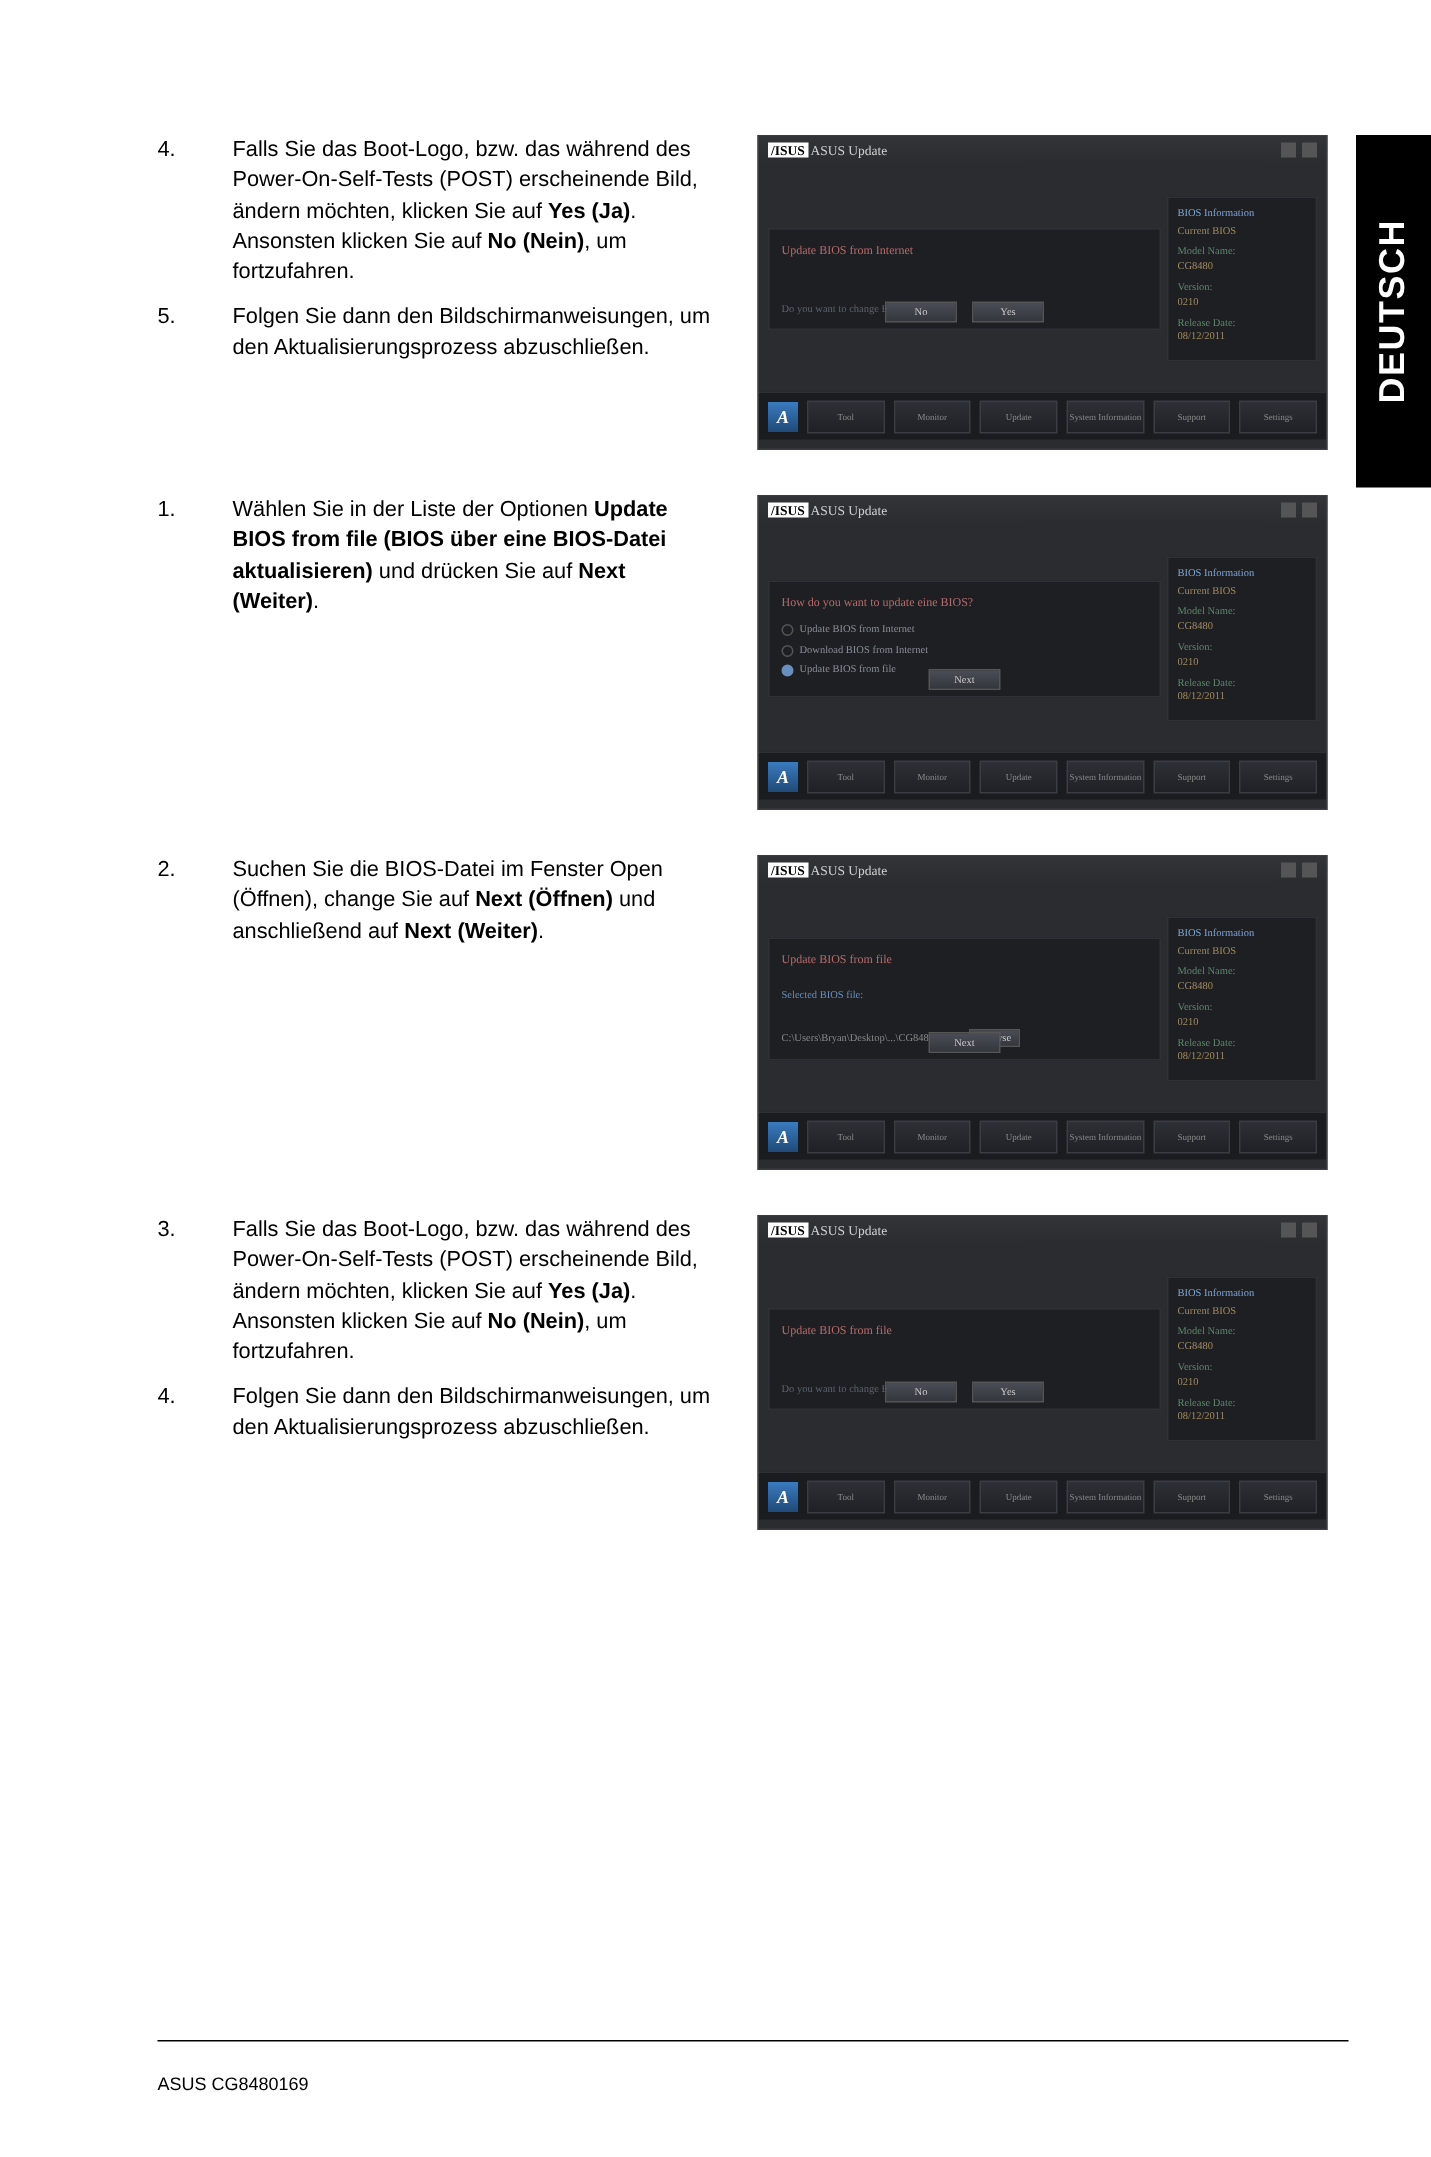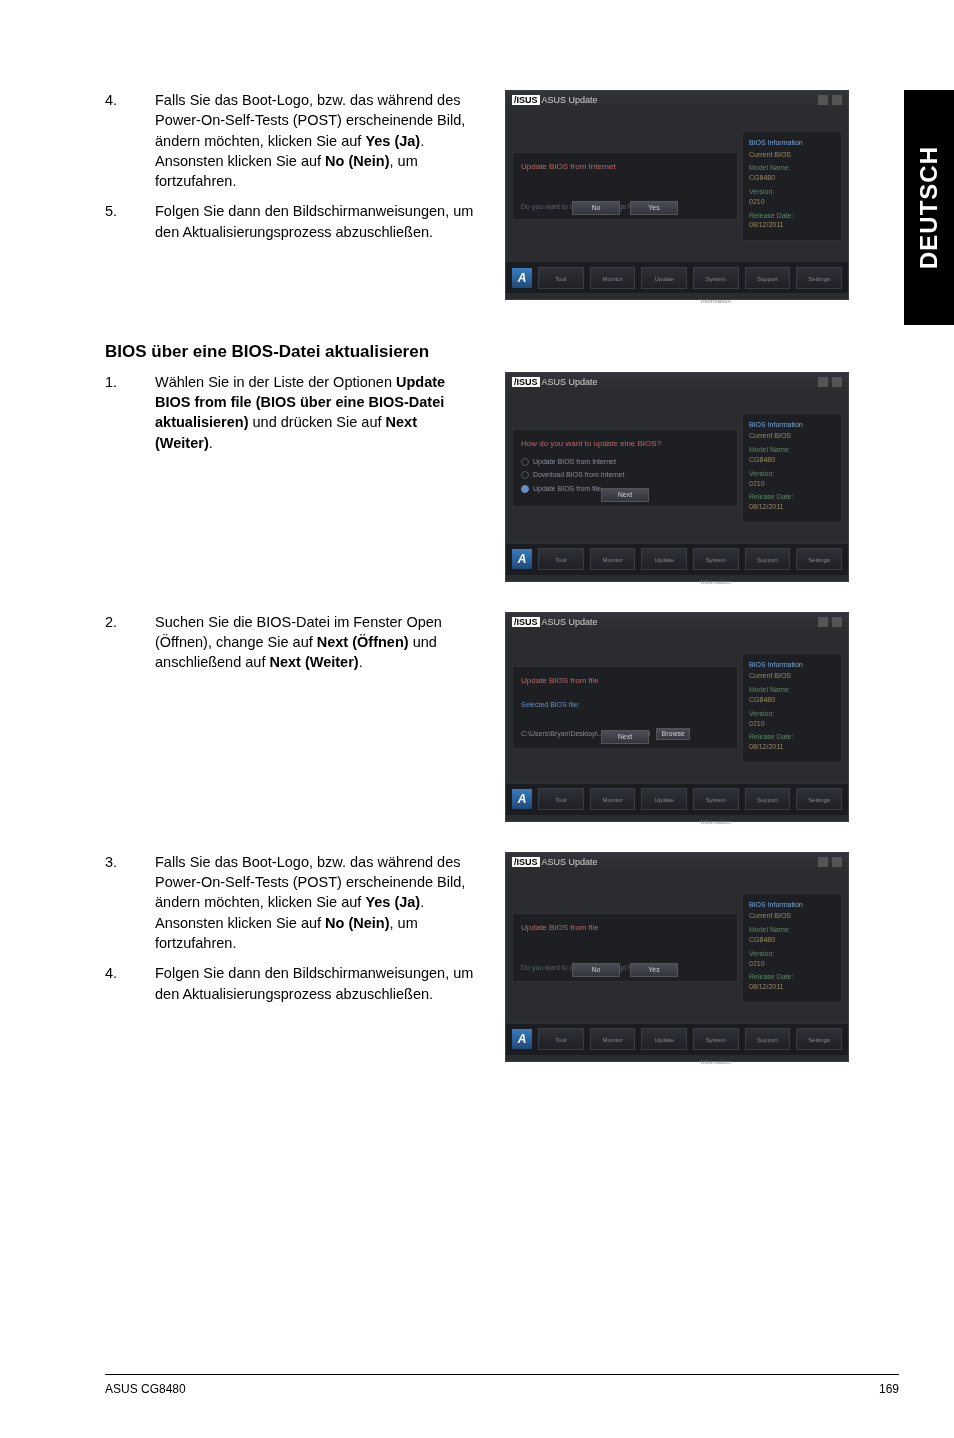--- a/index.html
+++ b/index.html
@@ -70,27 +70,28 @@
     font-weight: bold;
     font-size: 17px;
     margin-top: 40px;
     margin-bottom: 8px;
   }
   .intro {
     margin-bottom: 10px;
   }
   
   .shot {
-    width: 344px;
+    width: 380px;
     height: 210px;
     background: #2a2c30;
     border: 1px solid #3b3d42;
     position: relative;
     font-size: 8px;
     color: #8a8f99;
+    font-family: Liberation Serif, serif;
   }
   .shot .titlebar {
     height: 18px;
     background: linear-gradient(#323438,#2a2c30);
     display: flex;
     align-items: center;
     padding: 0 6px;
     color: #d0d0d0;
     font-size: 9px;
     justify-content: space-between;
@@ -181,23 +182,22 @@
   .shot .opt::before { content:""; width:6px; height:6px; border:1px solid #555; border-radius:50%; display:inline-block;}
   .shot .opt.sel::before { background:#6a8fbf; border-color:#6a8fbf;}
   .shot .filerow { color:#888; font-size:7px; margin-top:18px; display:flex; align-items:center; gap:6px;}
   .shot .filerow .brow { width:34px;height:12px;background:linear-gradient(#4a4d55,#33363c);border:1px solid #555;text-align:center;line-height:10px;color:#ccc;}
   .page-footer {
     position: absolute;
     bottom: 40px;
     left: 105px;
     right: 55px;
     border-top: 1px solid #000;
-    padding-top: 6px;
-    display: flex;
-    justify-content: space-between;
+    padding-top: 20px;
+    display: flex;
     font-size: 12px;
     margin-top: 48px;
   }
 </style>
 </head>
 <body>
 
 <div class="side-tab">DEUTSCH</div>
 
 <div class="page">
@@ -252,21 +252,20 @@
           <div class="fbtn">Monitor</div>
           <div class="fbtn">Update</div>
           <div class="fbtn">System Information</div>
           <div class="fbtn">Support</div>
           <div class="fbtn">Settings</div>
         </div>
       </div>
     </div>
   </div>
 
-  <div class="section-heading">BIOS über eine BIOS-Datei aktualisieren</div>
 
   <div class="row">
     <div class="col-text">
       <ol class="steps">
         <li>
           <span class="num">1.</span>
           <span class="body">
             <span>Wählen Sie in der Liste der Optionen </span><b>Update BIOS from file (BIOS über eine BIOS-Datei aktualisieren)</b><span> und drücken Sie auf </span><b>Next (Weiter)</b><span>.</span>
           </span>
         </li>

